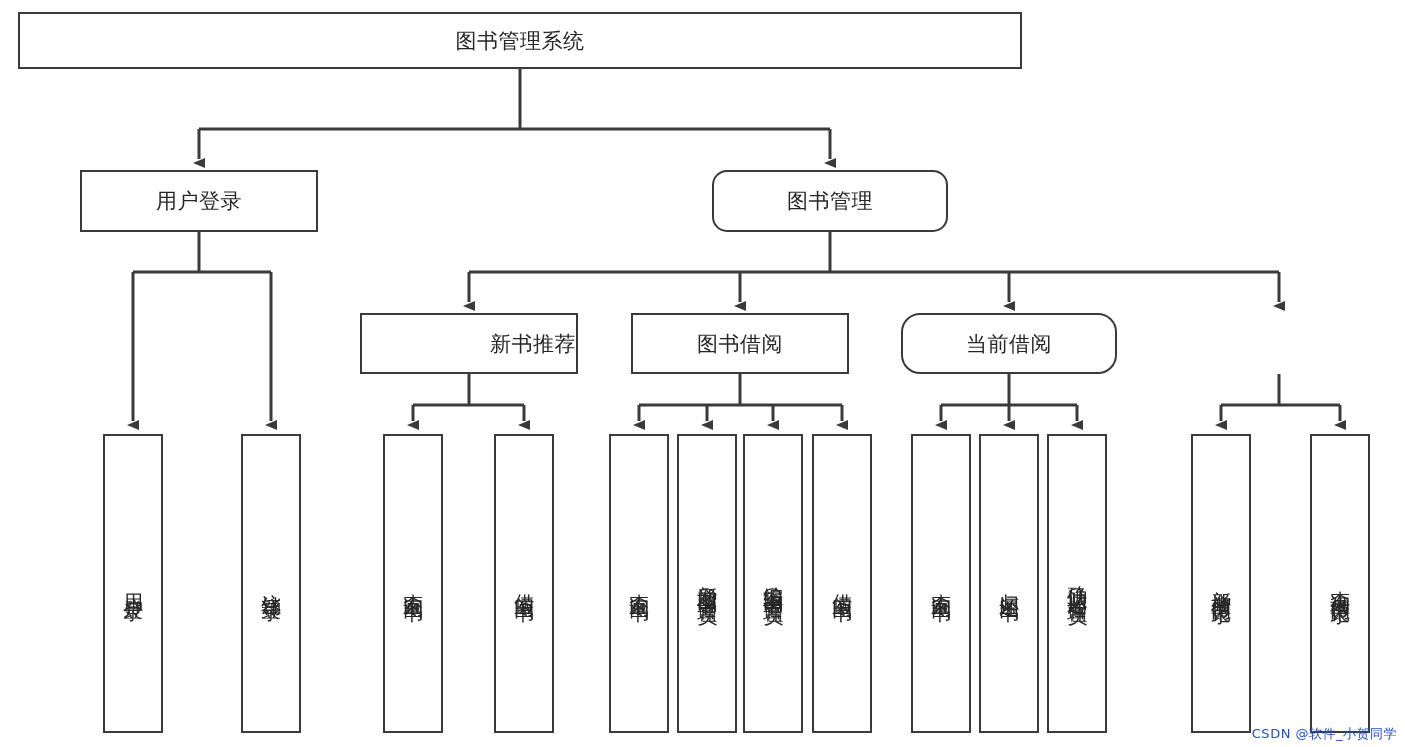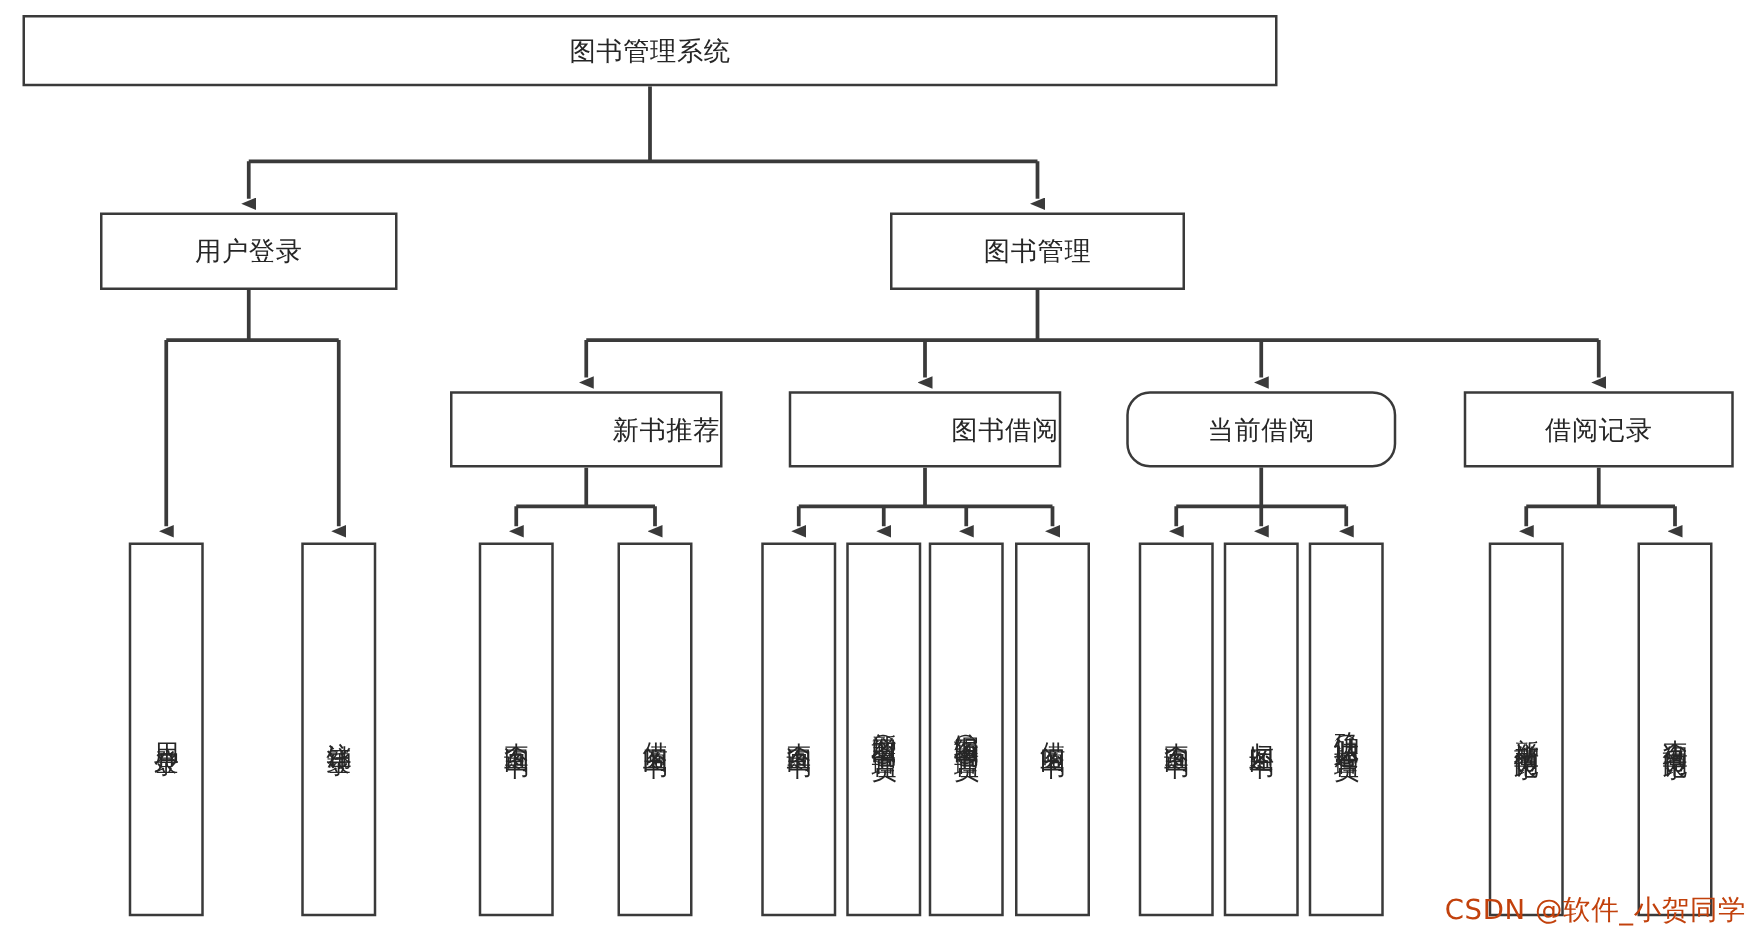--- a/index.html
+++ b/index.html
@@ -54,22 +54,22 @@
     white-space: nowrap;
     text-align: center;
   }
   .node.h .htext {
     white-space: nowrap;
   }
   .watermark {
     position: absolute;
     right: 8px;
     bottom: 4px;
-    font-size: 22px;
-    color: #c2410c;
+    font-size: 13px;
+    color: #1d4ed8;
     white-space: nowrap;
     letter-spacing: 0.5px;
   }
 </style>
 </head>
 <body>
 
 <div id="canvas">
 
   <svg class="connectors" viewBox="0 0 1405 747" xmlns="http://www.w3.org/2000/svg">
@@ -124,35 +124,32 @@
     </g>
   </svg>
 
   <div class="node h" style="left:18px; top:12px; width:1004px; height:57px;">
     <span class="htext">图书管理系统</span>
   </div>
 
   <div class="node h" style="left:80px; top:170px; width:238px; height:62px;">
     <span class="htext">用户登录</span>
   </div>
-  <div class="node h" style="left:712px; top:170px; width:236px; height:62px;">
+  <div class="node h" style="left:712px; top:170px; width:236px; height:62px;border-radius:15px;">
     <span class="htext">图书管理</span>
   </div>
 
   <div class="node h" style="left:360px; top:313px; width:218px; height:61px;justify-content:flex-end;">
     <span class="htext">新书推荐</span>
   </div>
-  <div class="node h" style="left:631px; top:313px; width:218px; height:61px;justify-content:flex-end;">
+  <div class="node h" style="left:631px; top:313px; width:218px; height:61px;">
     <span class="htext">图书借阅</span>
   </div>
   <div class="node h" style="left:901px; top:313px; width:216px; height:61px;border-radius:19px;">
     <span class="htext">当前借阅</span>
-  </div>
-  <div class="node h" style="left:1171px; top:313px; width:216px; height:61px;">
-    <span class="htext">借阅记录</span>
   </div>
 
   <div class="node v" style="left:103px; top:434px; width:60px; height:299px;">
     <span class="vtext">用户登录</span>
   </div>
   <div class="node v" style="left:241px; top:434px; width:60px; height:299px;">
     <span class="vtext">注销登录</span>
   </div>
 
   <div class="node v" style="left:383px; top:434px; width:60px; height:299px;">

